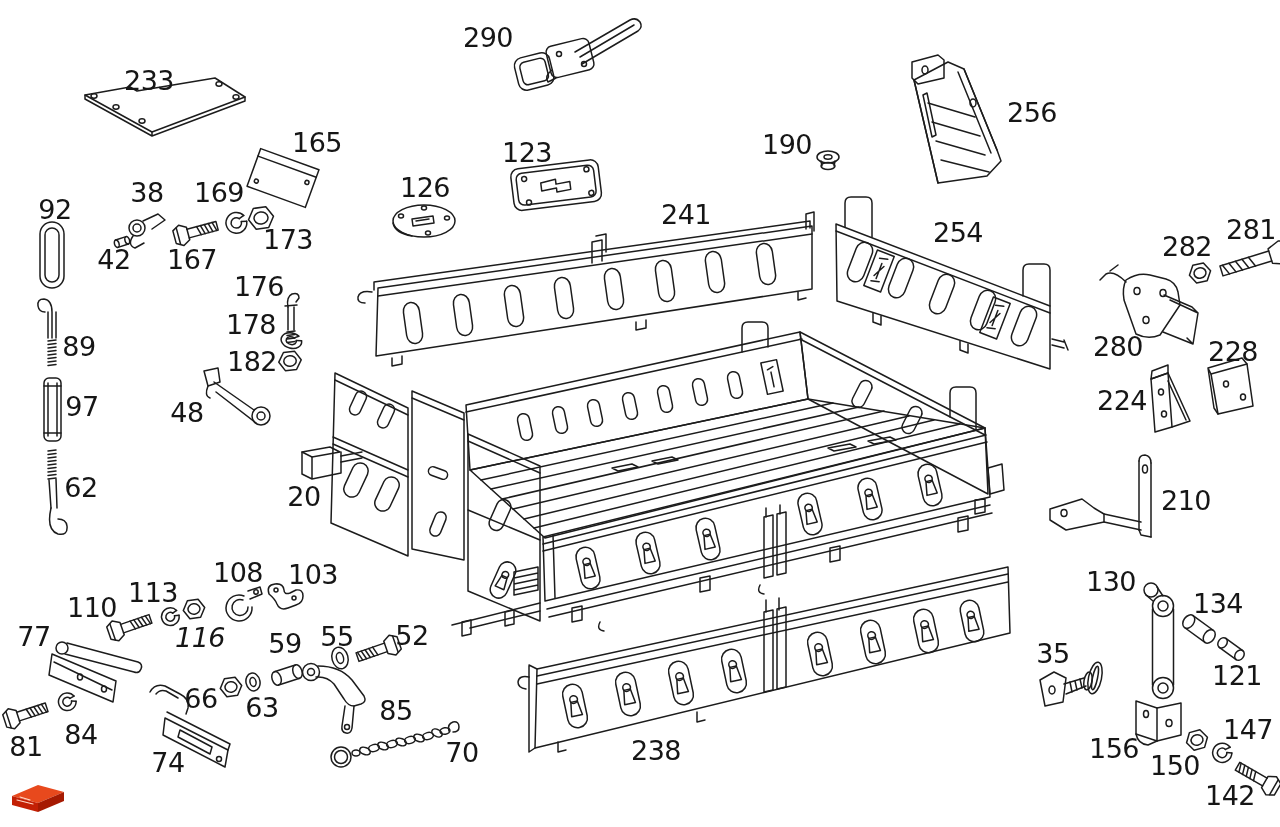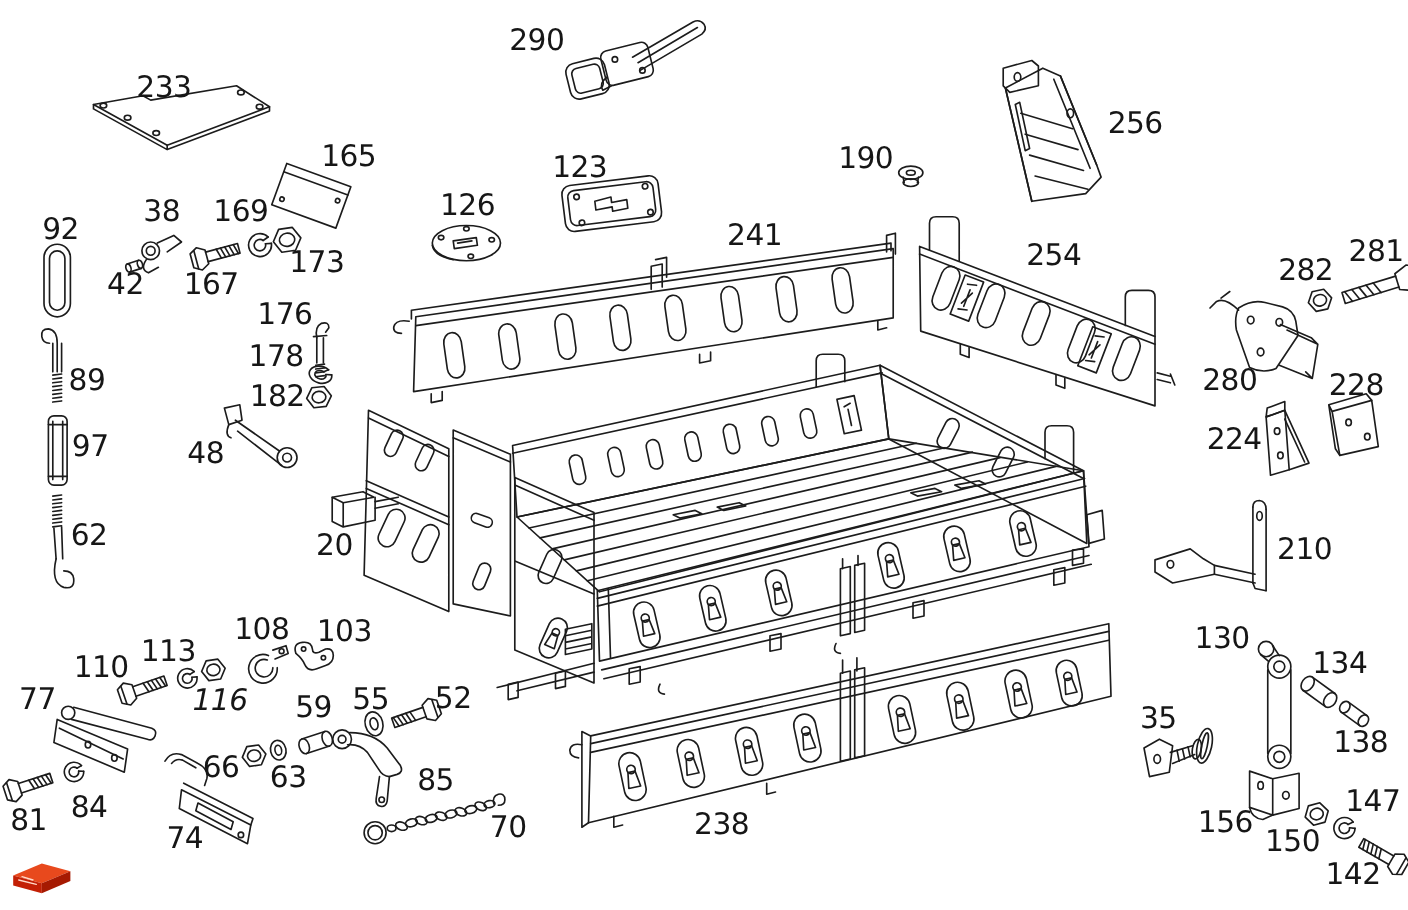--- a/index.html
+++ b/index.html
@@ -499,21 +499,21 @@
       <span class="callout" style="left: 82px; top: 406px;">97</span>
       <span class="callout" style="left: 81px; top: 487px;">62</span>
       <span class="callout" style="left: 187px; top: 412px;">48</span>
       <span class="callout" style="left: 1118px; top: 346px;">280</span>
       <span class="callout" style="left: 1233px; top: 351px;">228</span>
       <span class="callout" style="left: 1122px; top: 400px;">224</span>
       <span class="callout" style="left: 304px; top: 496px;">20</span>
       <span class="callout" style="left: 1186px; top: 500px;">210</span>
       <span class="callout" style="left: 1111px; top: 581px;">130</span>
       <span class="callout" style="left: 1218px; top: 603px;">134</span>
-      <span class="callout" style="left: 1237px; top: 675px;">138</span>
+      <span class="callout" style="left: 1237px; top: 675px;">121</span>
       <span class="callout" style="left: 1053px; top: 653px;">35</span>
       <span class="callout" style="left: 238px; top: 572px;">108</span>
       <span class="callout" style="left: 313px; top: 574px;">103</span>
       <span class="callout" style="left: 153px; top: 592px;">113</span>
       <span class="callout" style="left: 92px; top: 607px;">110</span>
       <span class="callout" style="left: 200px; top: 637px; font-style: italic;">116</span>
       <span class="callout" style="left: 285px; top: 643px;">59</span>
       <span class="callout" style="left: 337px; top: 636px;">55</span>
       <span class="callout" style="left: 412px; top: 635px;">52</span>
       <span class="callout" style="left: 34px; top: 636px;">77</span>

